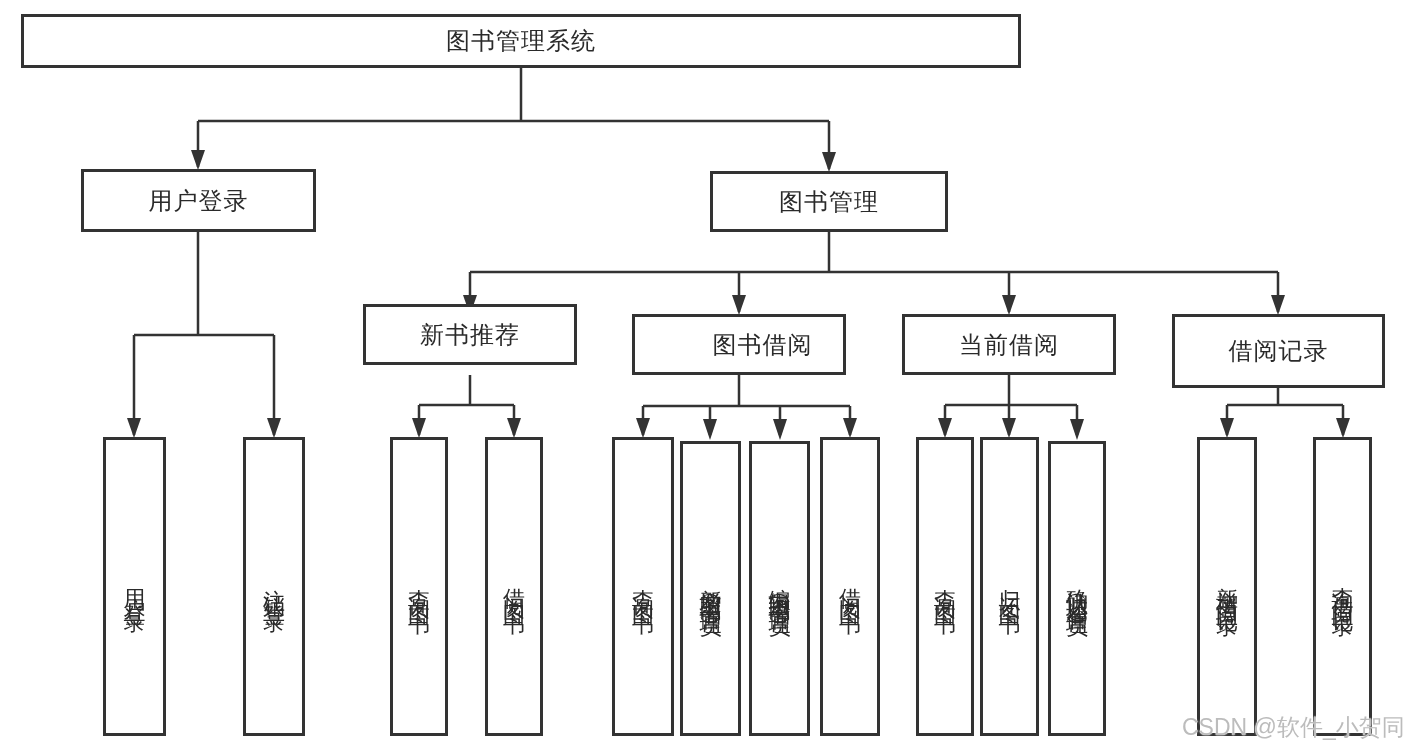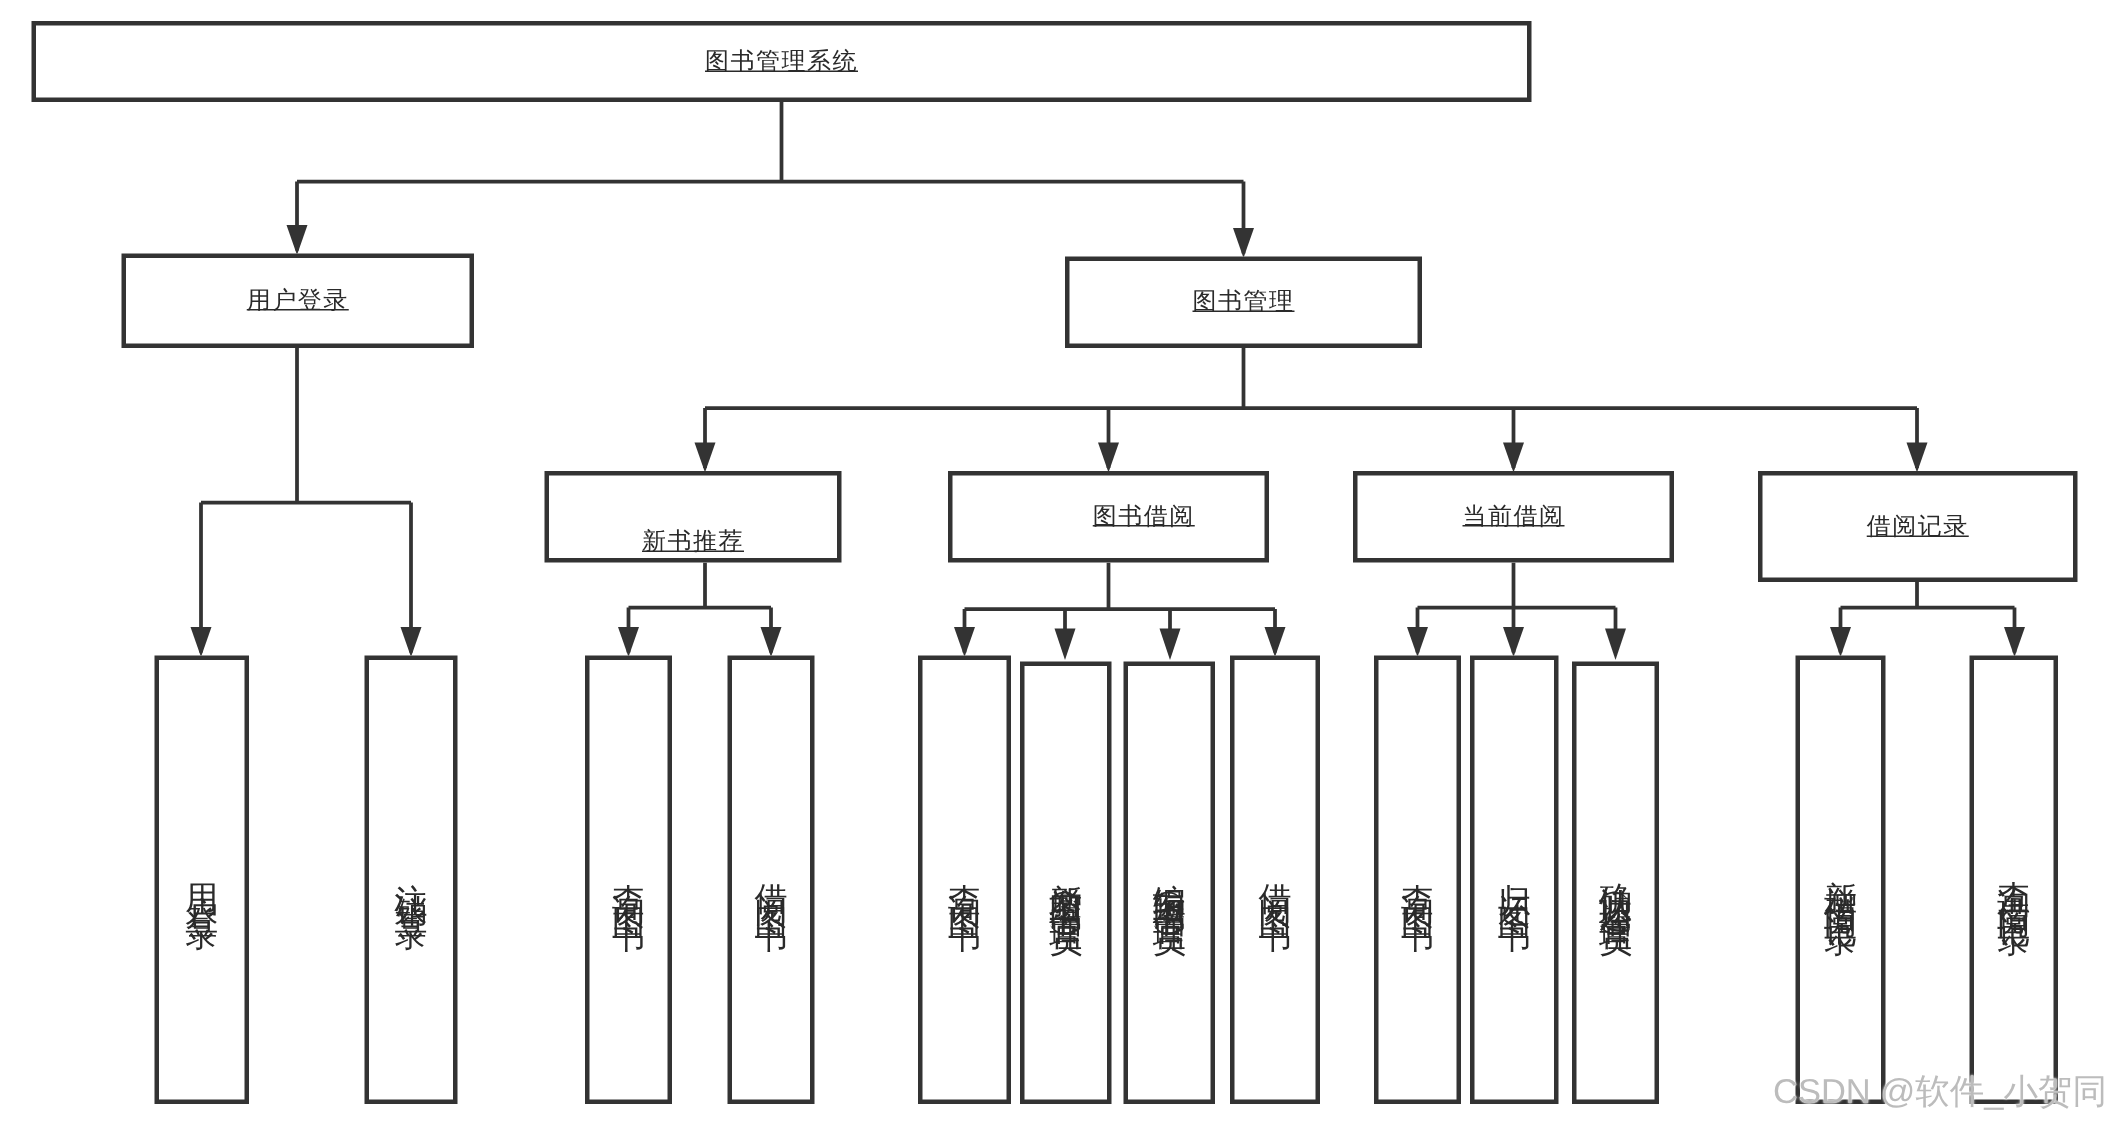--- a/index.html
+++ b/index.html
@@ -21,21 +21,21 @@
     position: absolute;
     box-sizing: border-box;
     background: #ffffff;
     border: 3px solid #333333;
     display: flex;
     align-items: center;
     justify-content: center;
     color: #2a2a2a;
     z-index: 2;
   }
-  .node { font-size: 16px; letter-spacing: 1px; text-decoration: underline; }
+  .node { font-size: 24px; letter-spacing: 1px; }
   .leaf { font-size: 22px; }
   .leaf .vtext {
     writing-mode: vertical-rl;
     text-orientation: mixed;
     letter-spacing: 8px;
     line-height: 1;
     white-space: nowrap;
   }
   #watermark {
     position: absolute;
@@ -97,21 +97,21 @@
     <span>图书管理系统</span>
   </div>
 
   <div class="node" style="left:81px; top:169px; width:235px; height:63px;">
     <span>用户登录</span>
   </div>
   <div class="node" style="left:710px; top:171px; width:238px; height:61px;text-align:right;">
     <span>图书管理</span>
   </div>
 
-  <div class="node" style="left:363px; top:314px; width:198px; height:61px;align-items:flex-end;">
+  <div class="node" style="left:363px; top:304px; width:214px; height:61px;">
     <span>新书推荐</span>
   </div>
   <div class="node" style="left:632px; top:314px; width:214px; height:61px;padding-left:47px;">
     <span>图书借阅</span>
   </div>
   <div class="node" style="left:902px; top:314px; width:214px; height:61px;">
     <span>当前借阅</span>
   </div>
   <div class="node" style="left:1172px; top:314px; width:213px; height:74px;">
     <span>借阅记录</span>

